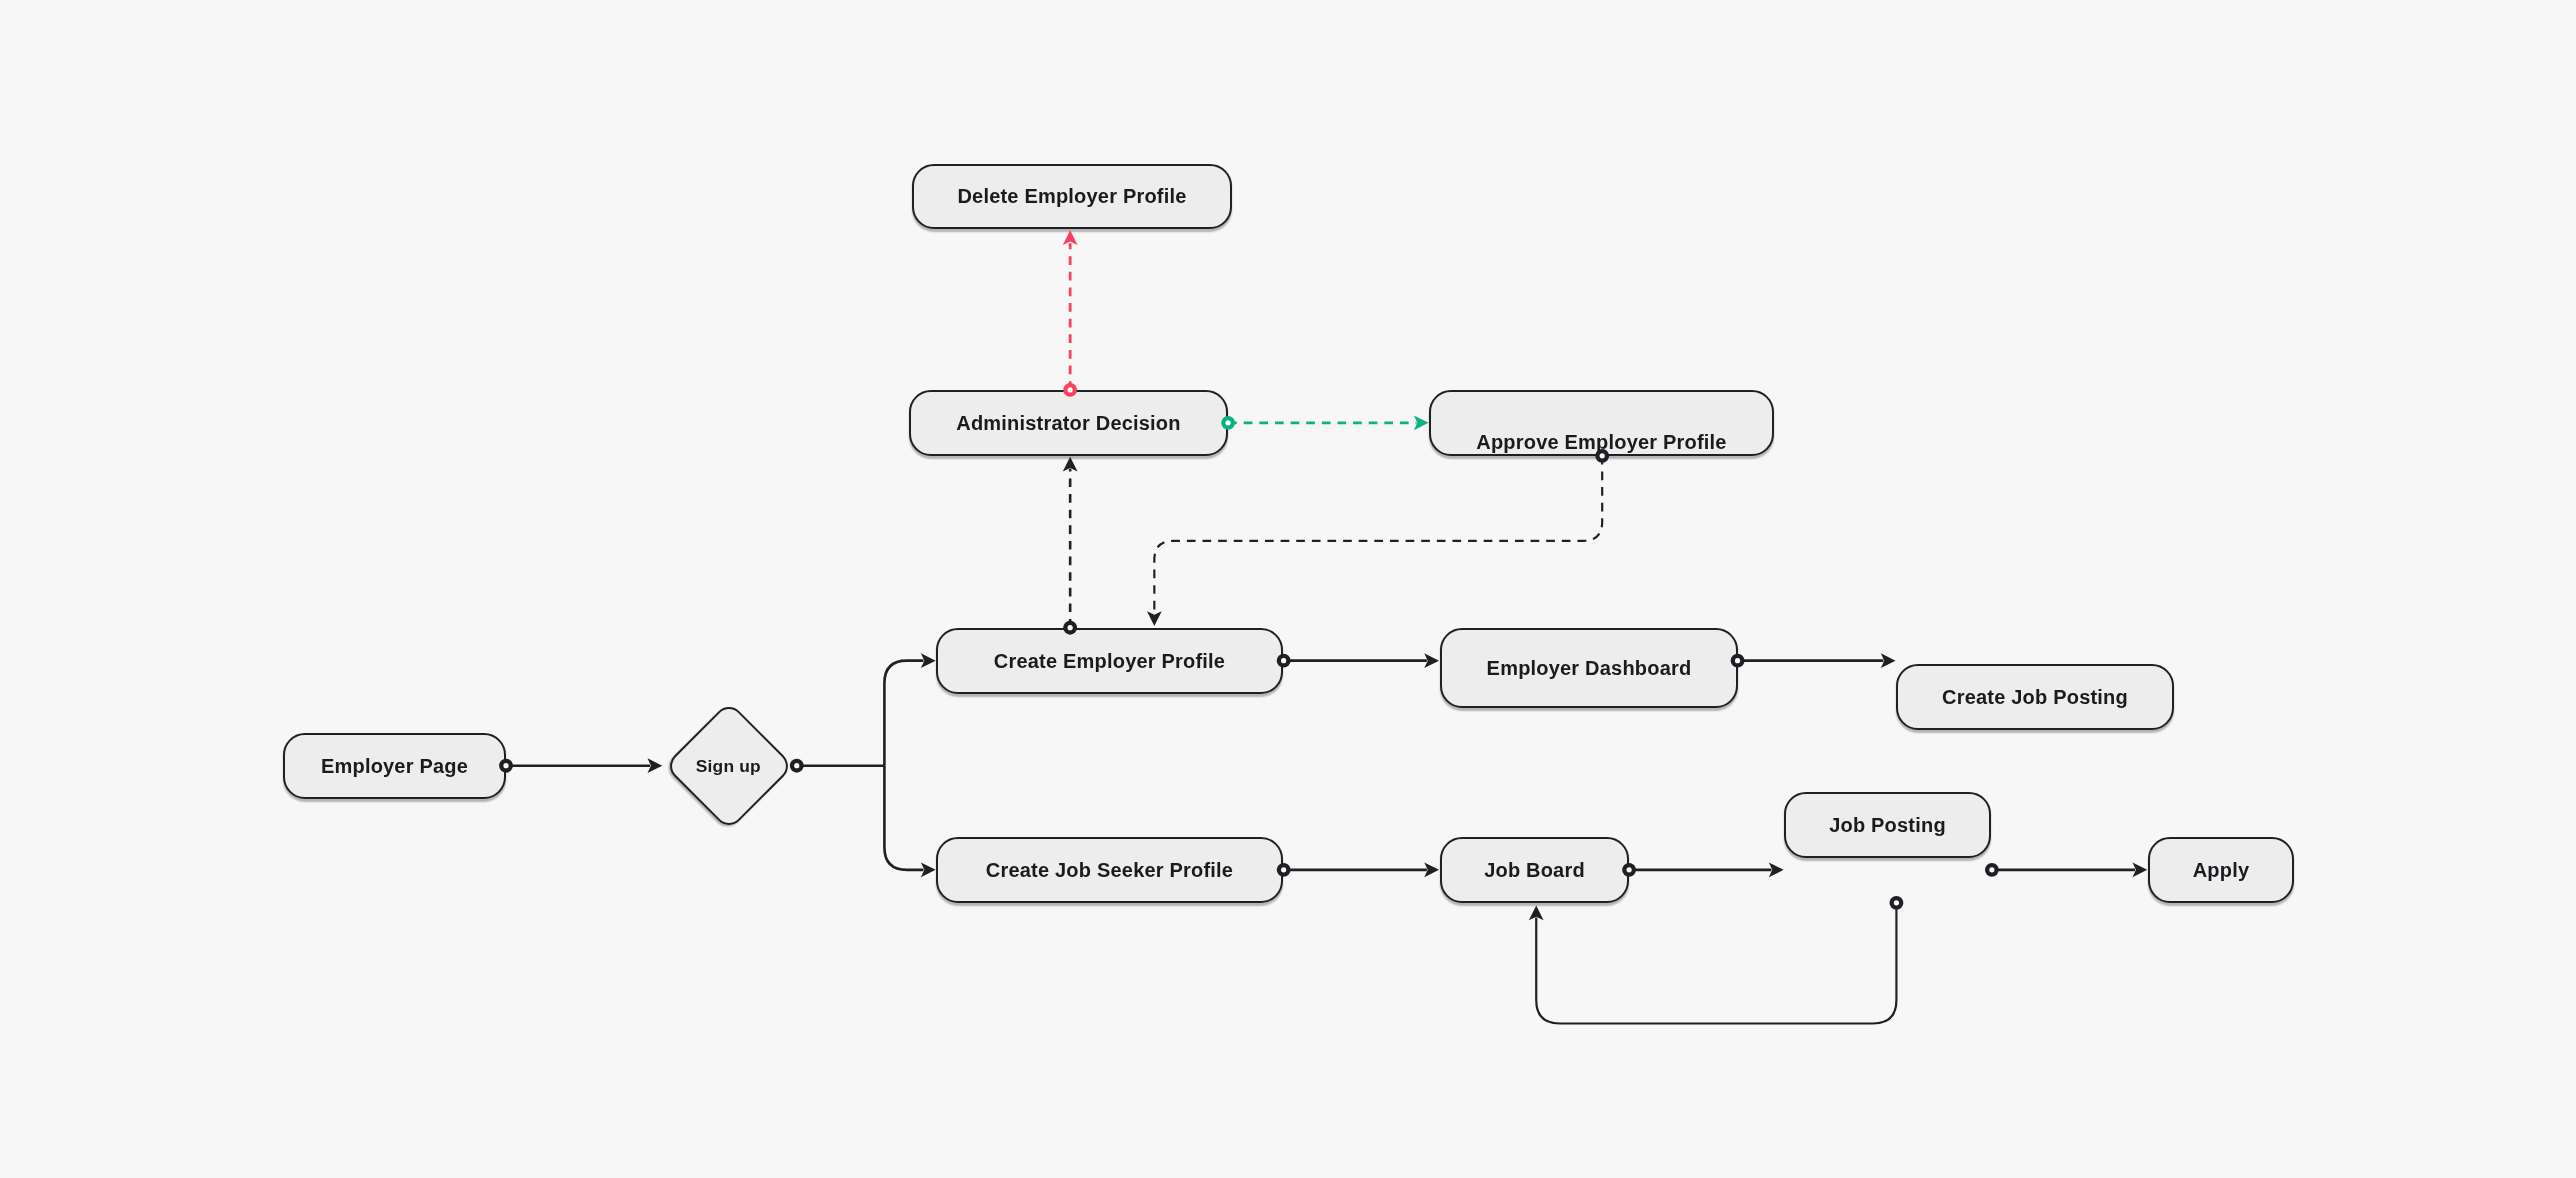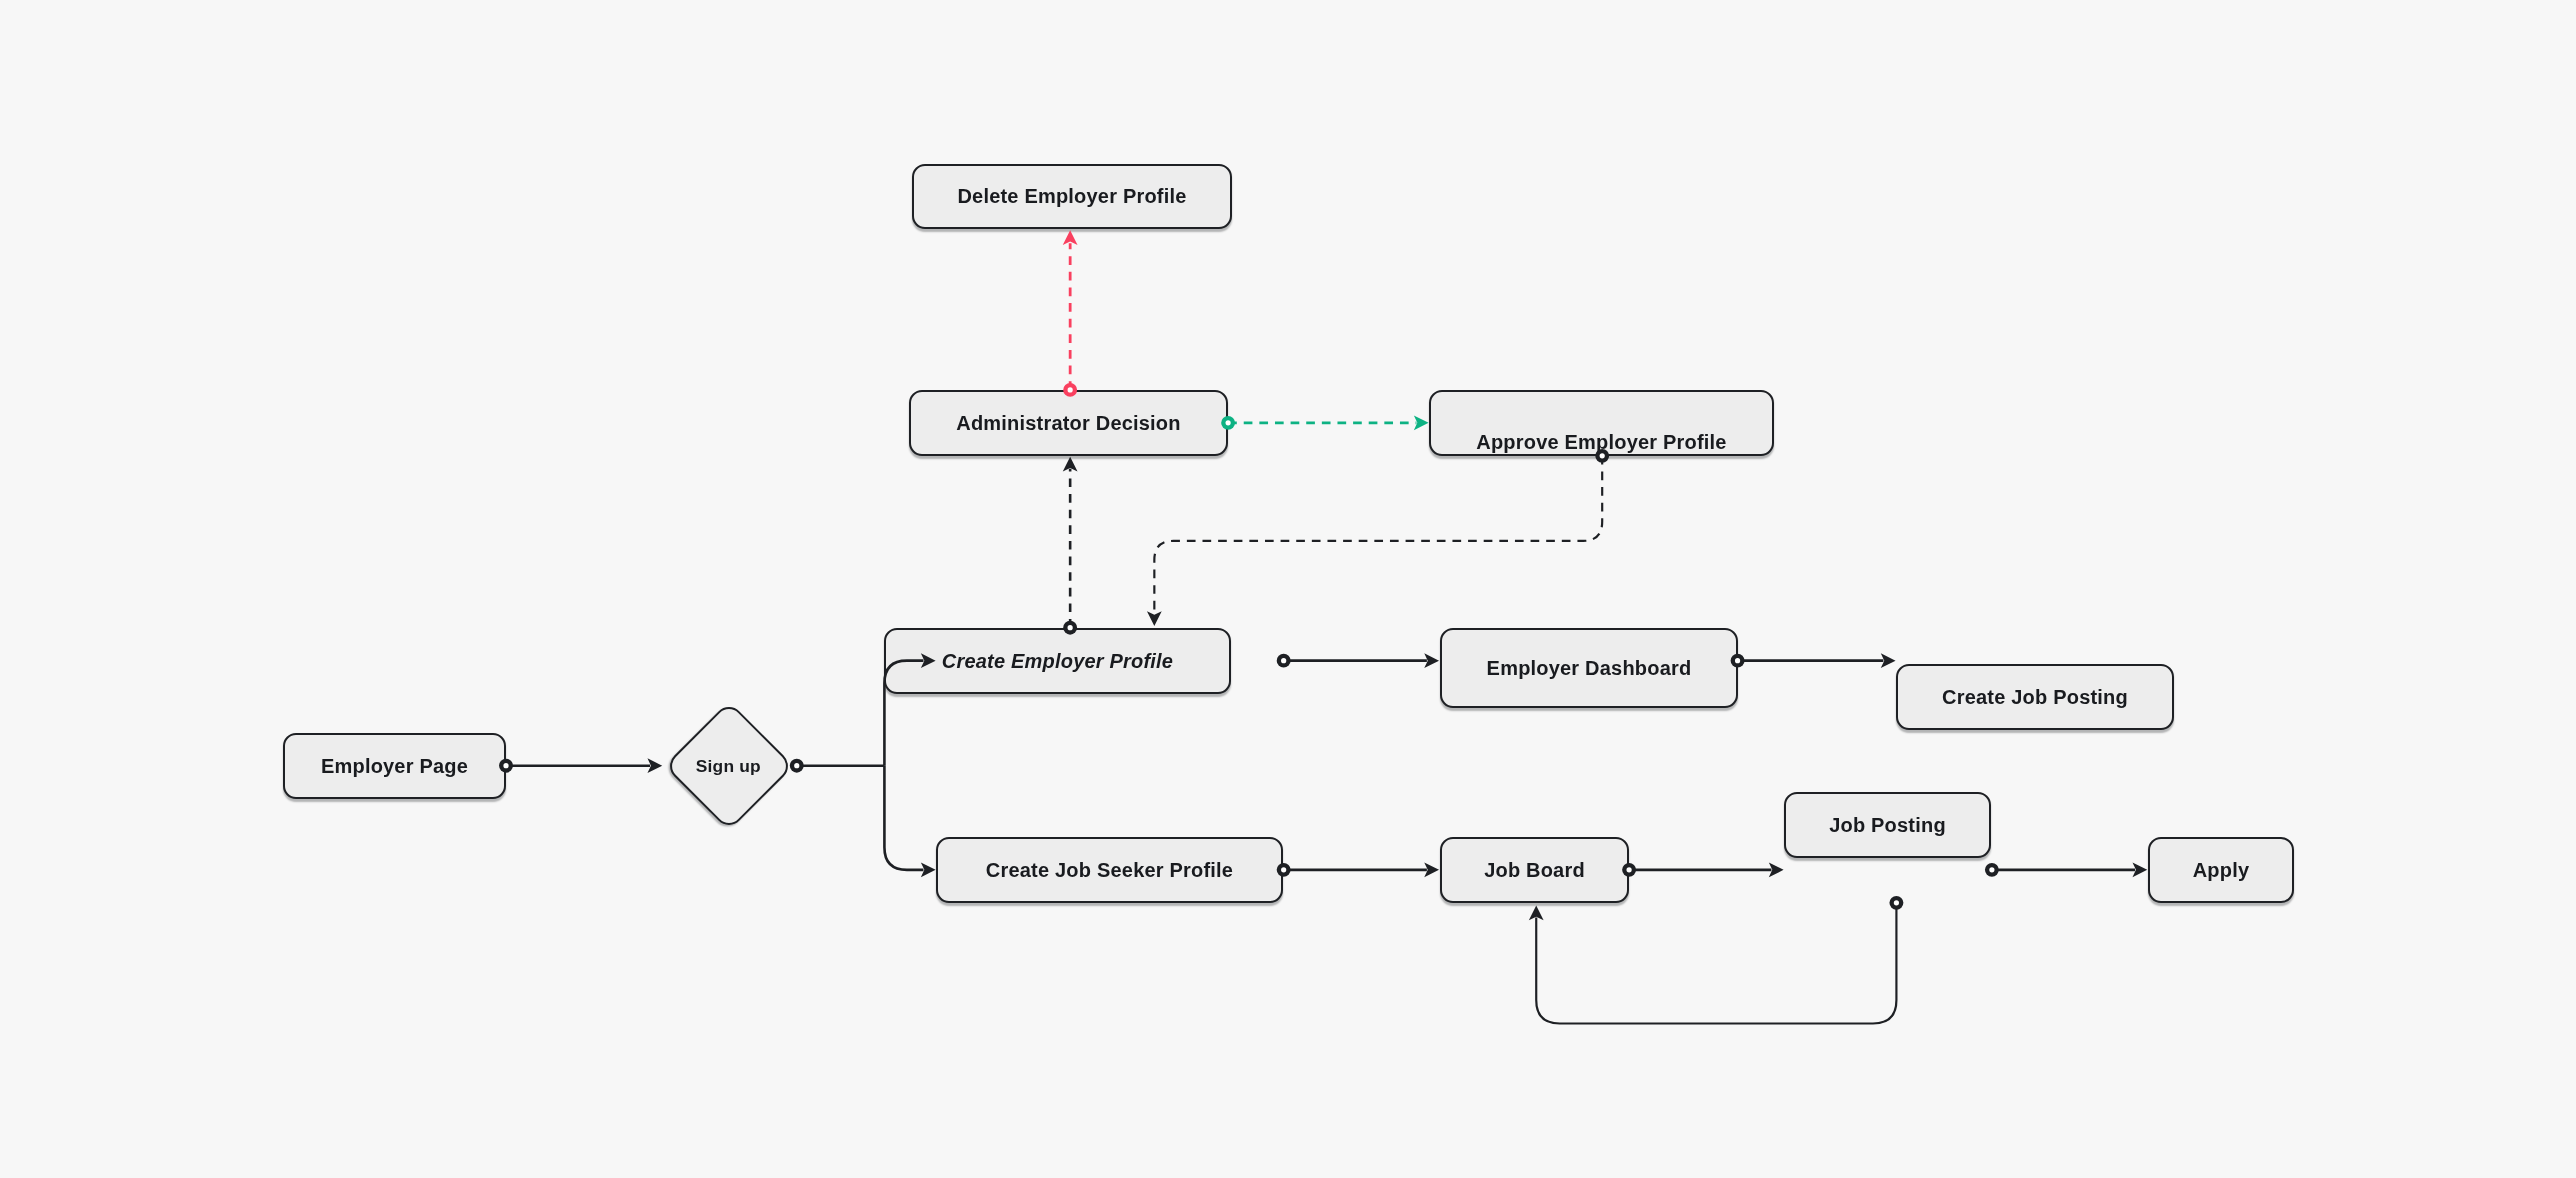--- a/index.html
+++ b/index.html
@@ -1,39 +1,39 @@
 <!DOCTYPE html>
 <html style="--bg: #f7f7f7; --node-fill: #ededed; --node-border: #1e2024; --text: #191b1f;font-size:14px"><head>
 <meta charset="utf-8">
 <style>
   html,body{margin:0;padding:0;width:2576px;height:1179px;overflow:hidden;
     background:var(--bg,#f7f7f7);font-family:"Liberation Sans",sans-serif;}
   #canvas{position:relative;width:2576px;height:1179px;}
   .node{position:absolute;display:flex;align-items:center;justify-content:center;
     background:var(--node-fill,#ededed);border:2.6px solid var(--node-border,#1e2024);
-    border-radius:13px;box-sizing:border-box;z-index:1;
+    border-radius:22px;box-sizing:border-box;z-index:1;
     box-shadow:0 2.2px 1.7px rgba(23,25,30,.30);}
   .node .label{font-weight:700;font-size:20px;color:var(--text,#191b1f);
     white-space:nowrap;letter-spacing:0.2px;}
   .node.diamond{border-radius:14.8px;transform:rotate(45deg);}
   .node.diamond .label{transform:rotate(-45deg);font-size:17.4px;}
   svg#edges{position:absolute;left:0;top:0;z-index:2;}
   svg#edges path.wire{fill:none;}
 </style>
 </head>
 <body>
 
 <div id="canvas">
     <div class="node" style="left: 283px; top: 733px; width: 223px; height: 66px;">
       <span class="label">Employer Page</span>
     </div>
     <div class="node diamond" style="left: 683px; top: 720px; width: 92px; height: 92px;">
       <span class="label">Sign up</span>
     </div>
-    <div class="node" style="left: 884px; top: 628px; width: 347px; height: 66px; font-style: italic;">
+    <div class="node" style="left: 936px; top: 628px; width: 347px; height: 66px;">
       <span class="label">Create Employer Profile</span>
     </div>
     <div class="node" style="left: 1440px; top: 628px; width: 298px; height: 80px;">
       <span class="label">Employer Dashboard</span>
     </div>
     <div class="node" style="left: 1896px; top: 628px; width: 278px; height: 66px; margin-top: 36px;">
       <span class="label">Create Job Posting</span>
     </div>
     <div class="node" style="left: 936px; top: 837px; width: 347px; height: 66px;">
       <span class="label">Create Job Seeker Profile</span>

